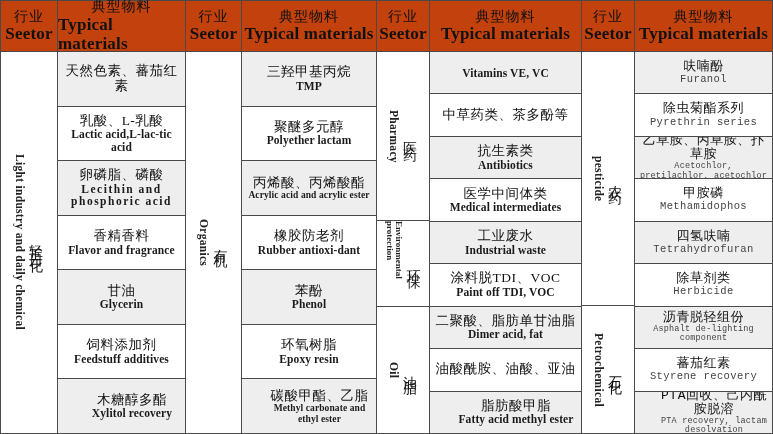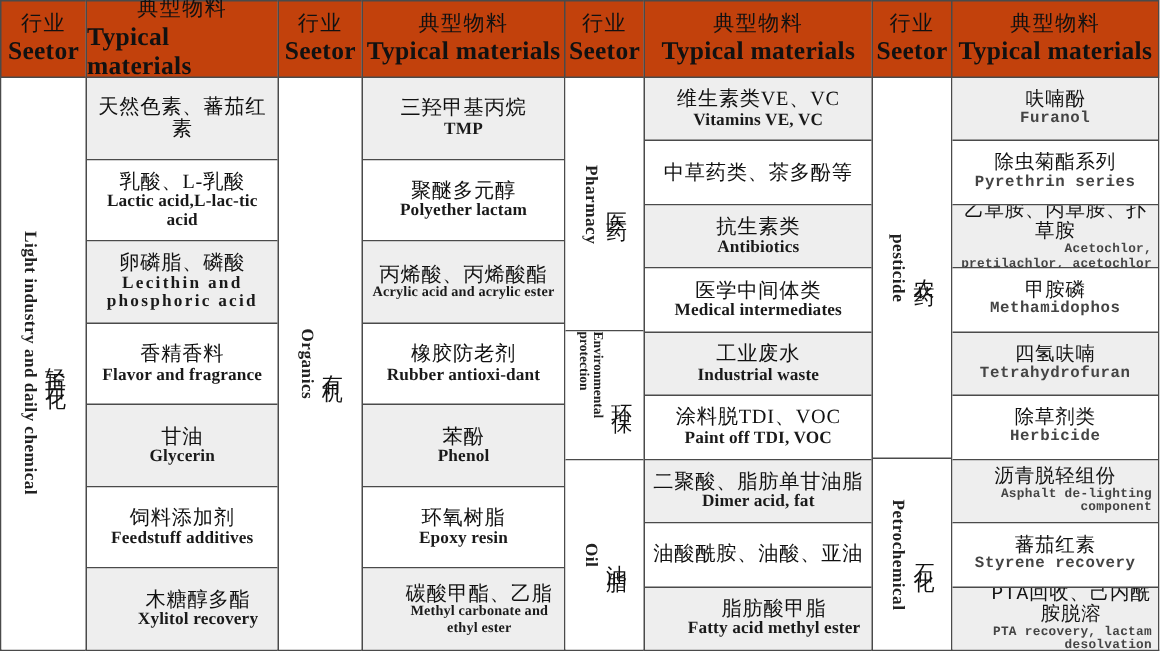--- a/index.html
+++ b/index.html
@@ -105,21 +105,21 @@
     line-height:1.08;
     background:#ffffff;
     overflow:hidden;
   }
   .mat-cell:last-child{border-bottom:0;padding-left:25px;}
   .mat-cell.shade{background:#eeeeee;}
   .mat-cell .cn{font-size:13.5px;color:#111;letter-spacing:.5px;}
   .mat-cell .en{font-size:11.5px;font-weight:700;color:#1a1a1a;letter-spacing:.1px;}
   .mat-cell .en.tiny{font-size:9.5px;}
   .mat-cell.mono .cn{font-family:"Liberation Mono","DejaVu Sans Mono",monospace;font-size:13px;}
-  .mat-cell.mono .en{font-family:"Liberation Mono","DejaVu Sans Mono",monospace;font-size:10.5px;font-weight:700;color:#444;letter-spacing:.4px;text-align:right;}
+  .mat-cell.mono .en{font-family:"Liberation Mono","DejaVu Sans Mono",monospace;font-size:10.5px;font-weight:400;color:#444;letter-spacing:.4px;}
   .mat-cell.mono .en.tiny{font-size:8.5px;letter-spacing:.2px;}
   .mat-cell .en.spread{letter-spacing:1.5px;}
 
   
   .w-s1{width:57px;}
   .w-m1{width:128px;}
   .w-s2{width:56px;}
   .w-m2{width:135px;}
   .w-s3{width:53px;}
   .w-m3{width:152px;}
@@ -261,21 +261,20 @@
     </div>
   </div>
 
   <div class="col w-m3">
     <div class="hdr">
       <span class="cn">典型物料</span>
       <span class="en">Typical materials</span>
     </div>
     <div class="body">
       <div class="mat-cell shade" style="flex:1">
-        <span class="cn">维生素类VE、VC</span>
         <span class="en">Vitamins VE, VC</span>
       </div>
       <div class="mat-cell" style="flex:1">
         <span class="cn">中草药类、茶多酚等</span>
         <span class="en"></span>
       </div>
       <div class="mat-cell shade" style="flex:1">
         <span class="cn">抗生素类</span>
         <span class="en">Antibiotics</span>
       </div>

